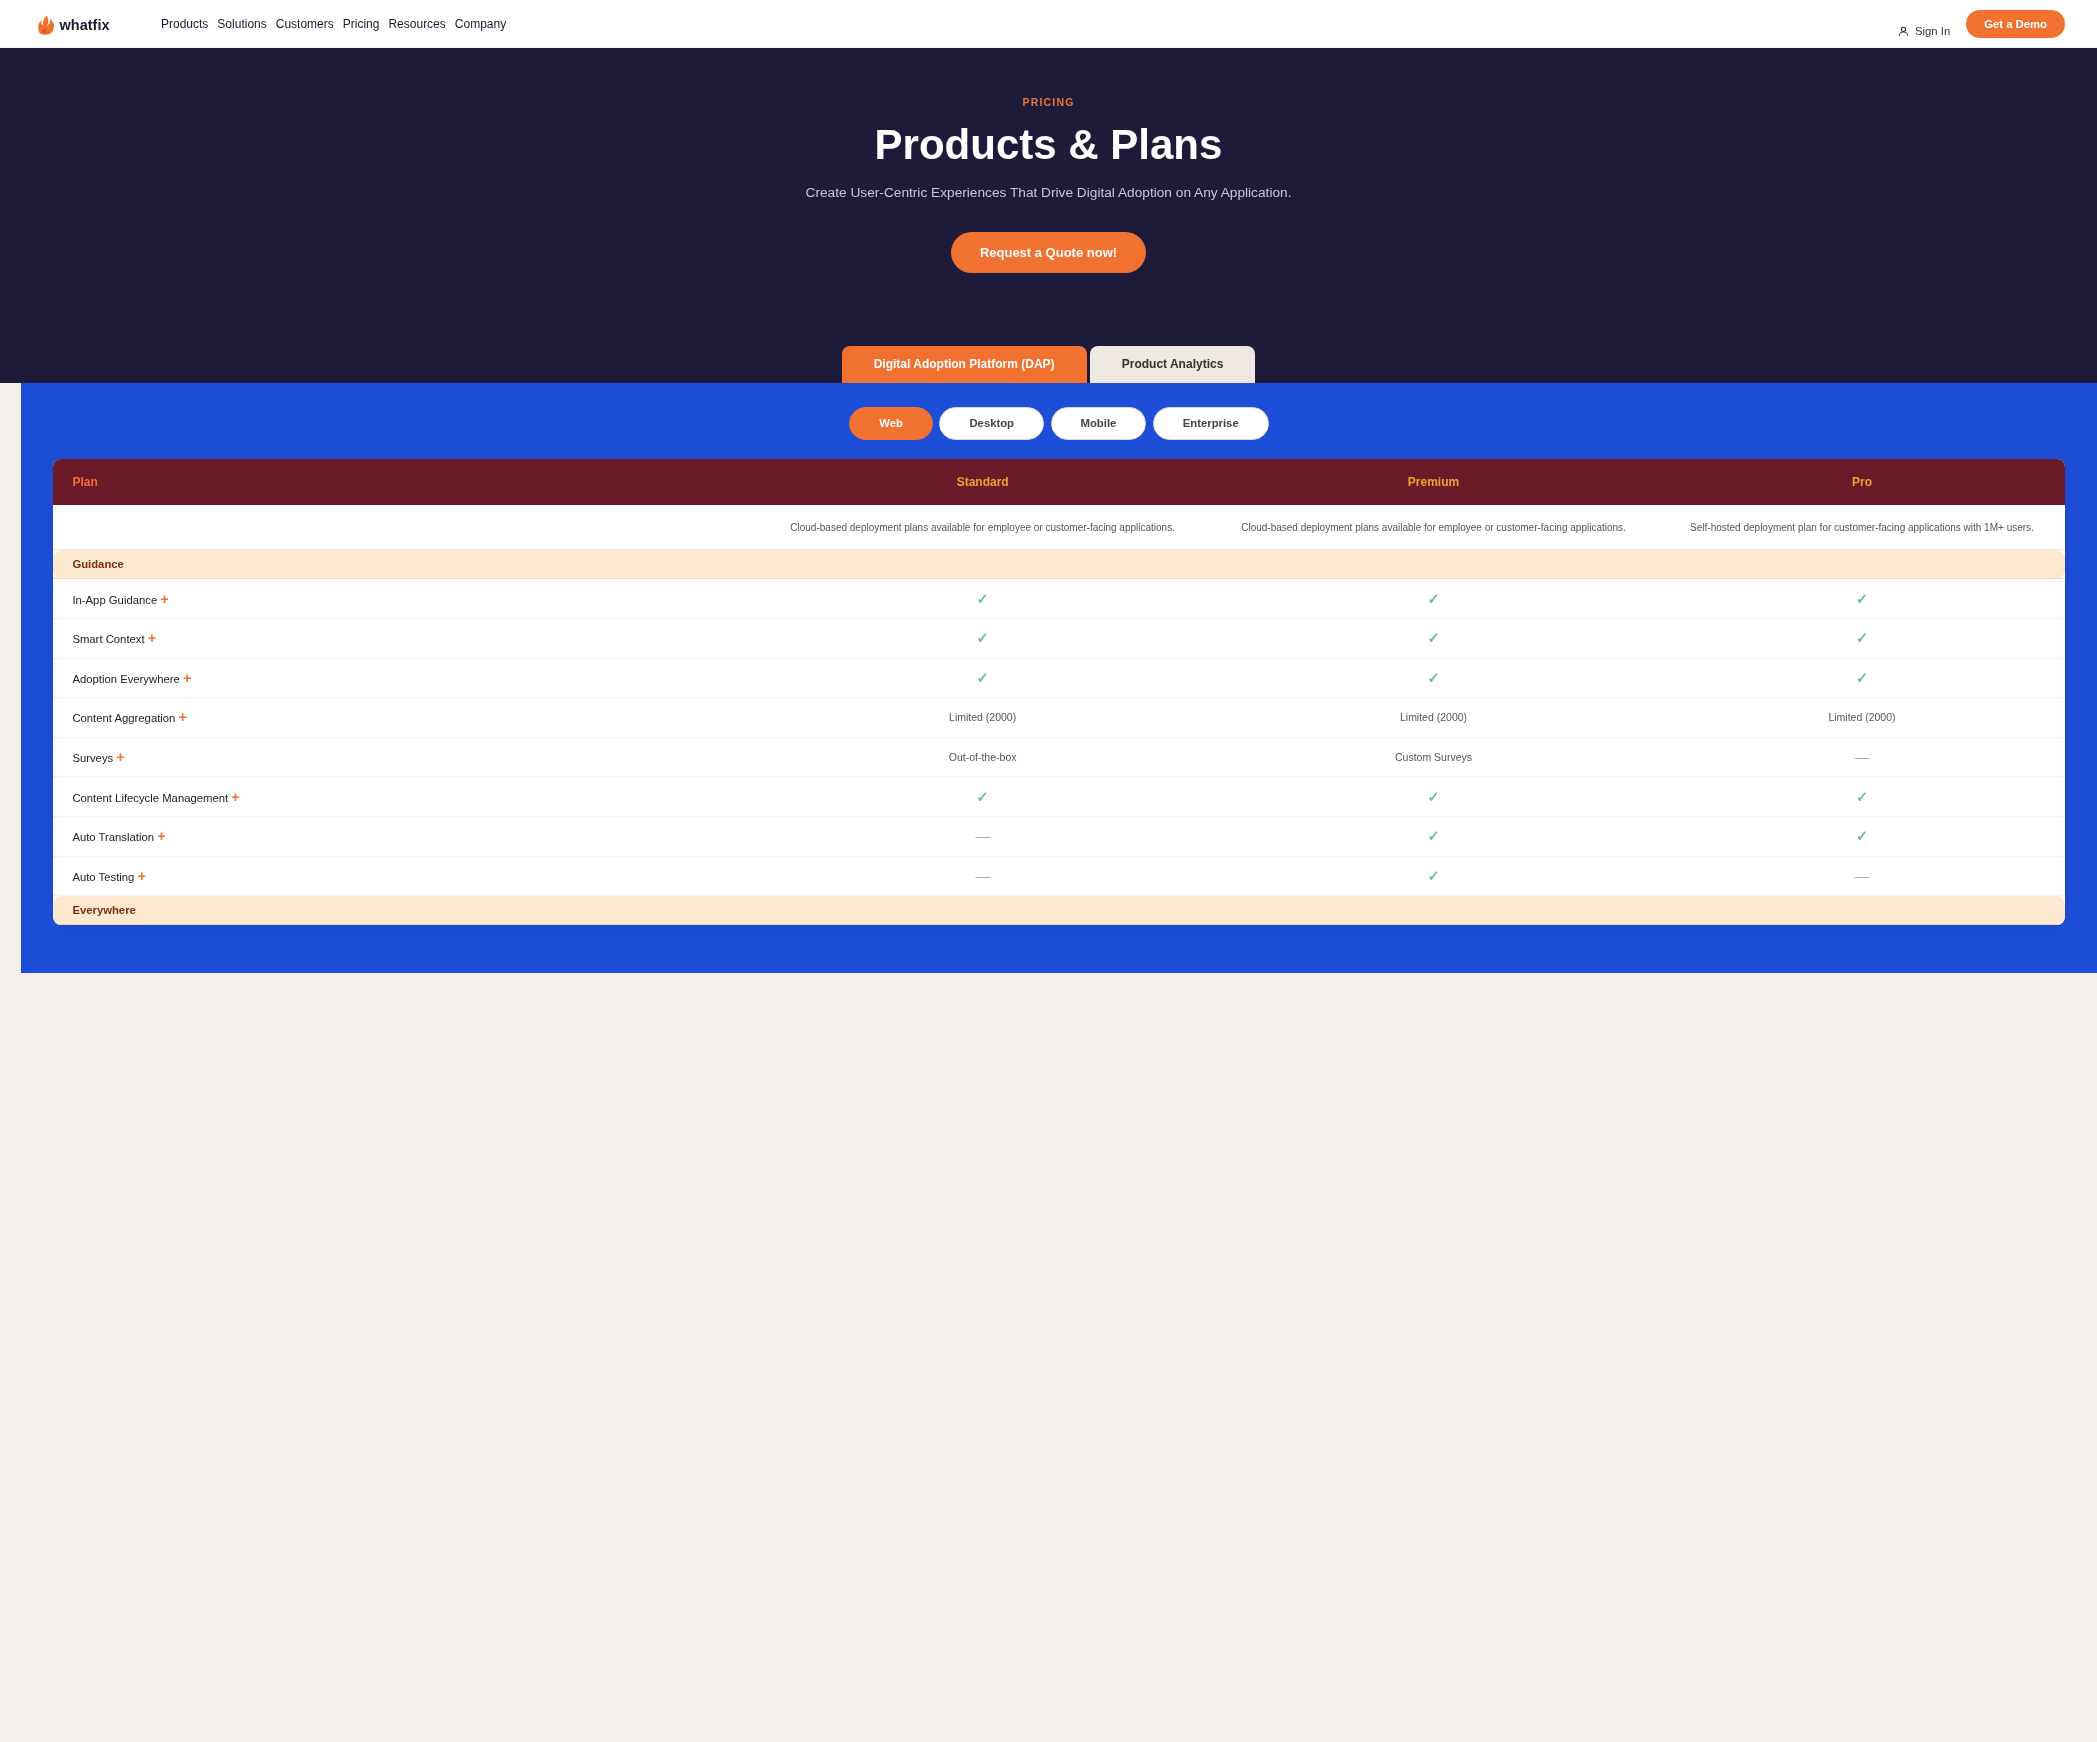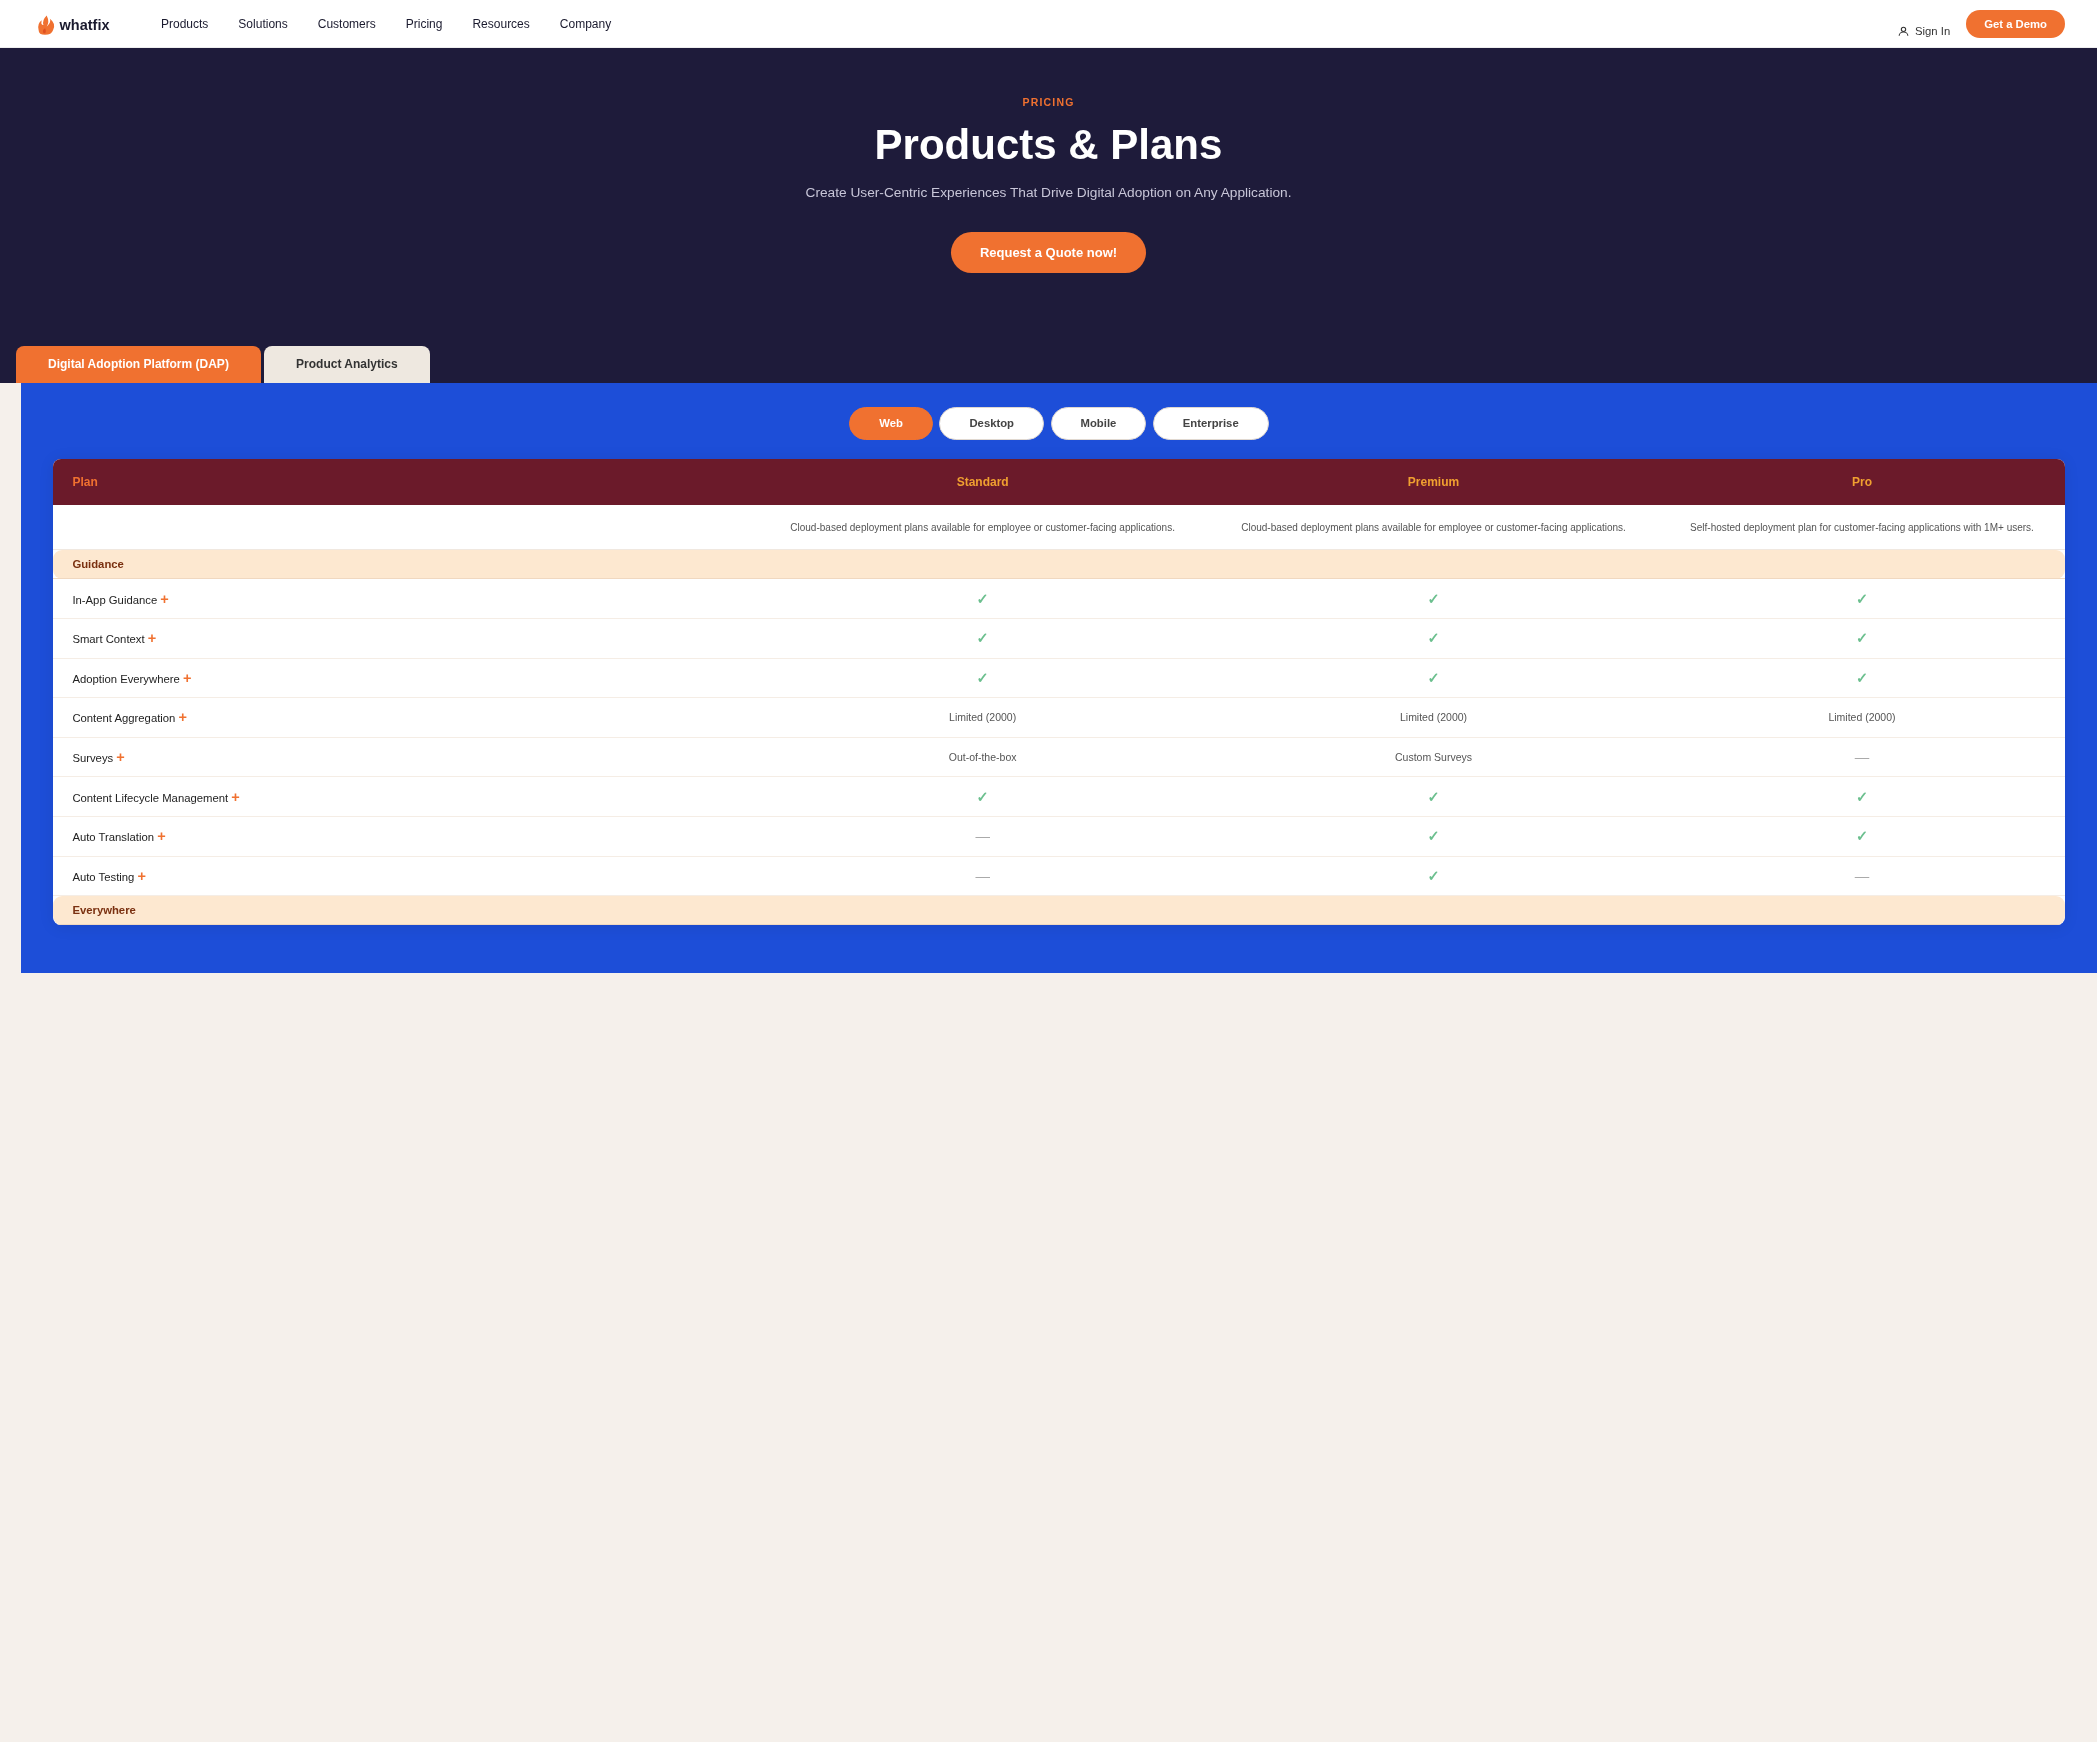--- a/index.html
+++ b/index.html
@@ -16,21 +16,21 @@
       position: sticky;
       top: 0;
       z-index: 100;
     }
     .nav-logo {
       display: flex;
       align-items: center;
       margin-right: 32px;
     }
     .nav-logo svg { width: 97px; height: 29px; }
-    .nav-links { display: flex; gap: 30px; flex: 1; }
+    .nav-links { display: flex; gap: 9px; flex: 1; }
     .nav-links a {
       text-decoration: none;
       color: #1a1a2e;
       font-size: 12px;
       font-weight: 500;
     }
     .nav-actions { display: flex; align-items: flex-end; gap: 16px; }
     .sign-in { font-size: 11.3px; color: #333; cursor: pointer; display: flex; align-items: center; gap: 4.8px; }
     .get-demo-btn {
       background: #f07130;
@@ -77,20 +77,21 @@
       padding: 13px 29px;
       font-size: 13px;
       font-weight: 600;
       cursor: pointer;
     }
 
     
     .product-tabs {
       background: #1e1b3a;
       display: flex;
+      justify-content: center;
       gap: 0;
       padding: 0 16px;
       margin-top: -8px;
     }
     .product-tab {
       padding: 11.3px 32px;
       font-size: 12px;
       font-weight: 600;
       cursor: pointer;
       border-radius: 8px 8px 0 0;

